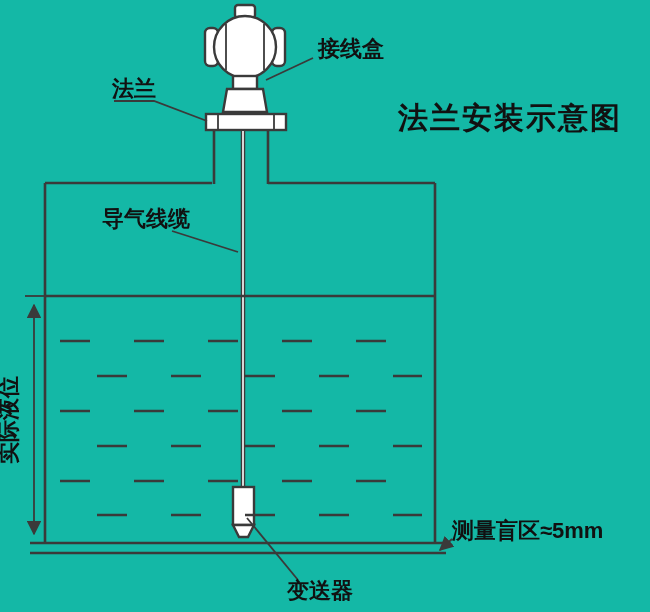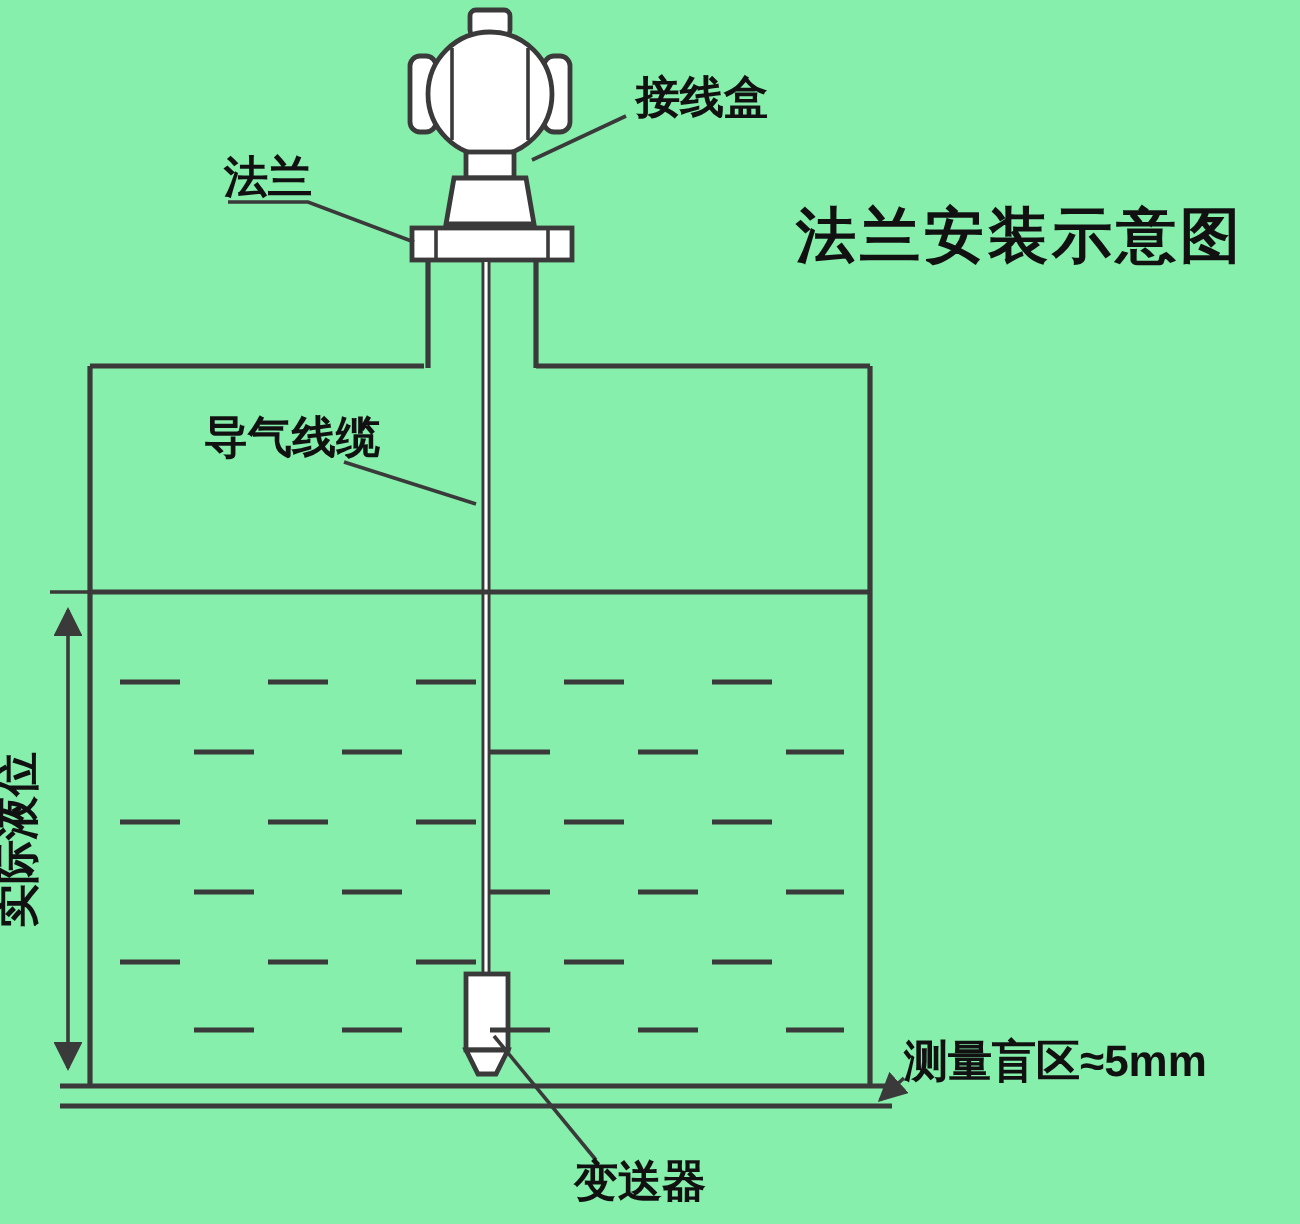--- a/index.html
+++ b/index.html
@@ -1,19 +1,19 @@
 <!DOCTYPE html>
 <html><head>
 <meta charset="utf-8">
 <style>
   html,body{margin:0;padding:0;background:#ffffff;}
   .canvas{
     position:relative;
     width:650px;height:612px;
-    background:#86efac;
+    background:#14b8a6;
     overflow:hidden;
     font-family:"Liberation Sans", sans-serif;
   }
   svg{display:block;}
   .stroke{stroke:#3a3a3a;fill:none;stroke-width:2.6;stroke-linecap:butt;}
   .stroke-thin{stroke:#3a3a3a;fill:none;stroke-width:1.8;}
   .fill-white{fill:#ffffff;stroke:#3a3a3a;stroke-width:2.4;}
   .leader{stroke:#3a3a3a;fill:none;stroke-width:1.8;}
   .dash-row{stroke:#3a3a3a;stroke-width:2.6;fill:none;}
   .lbl{

